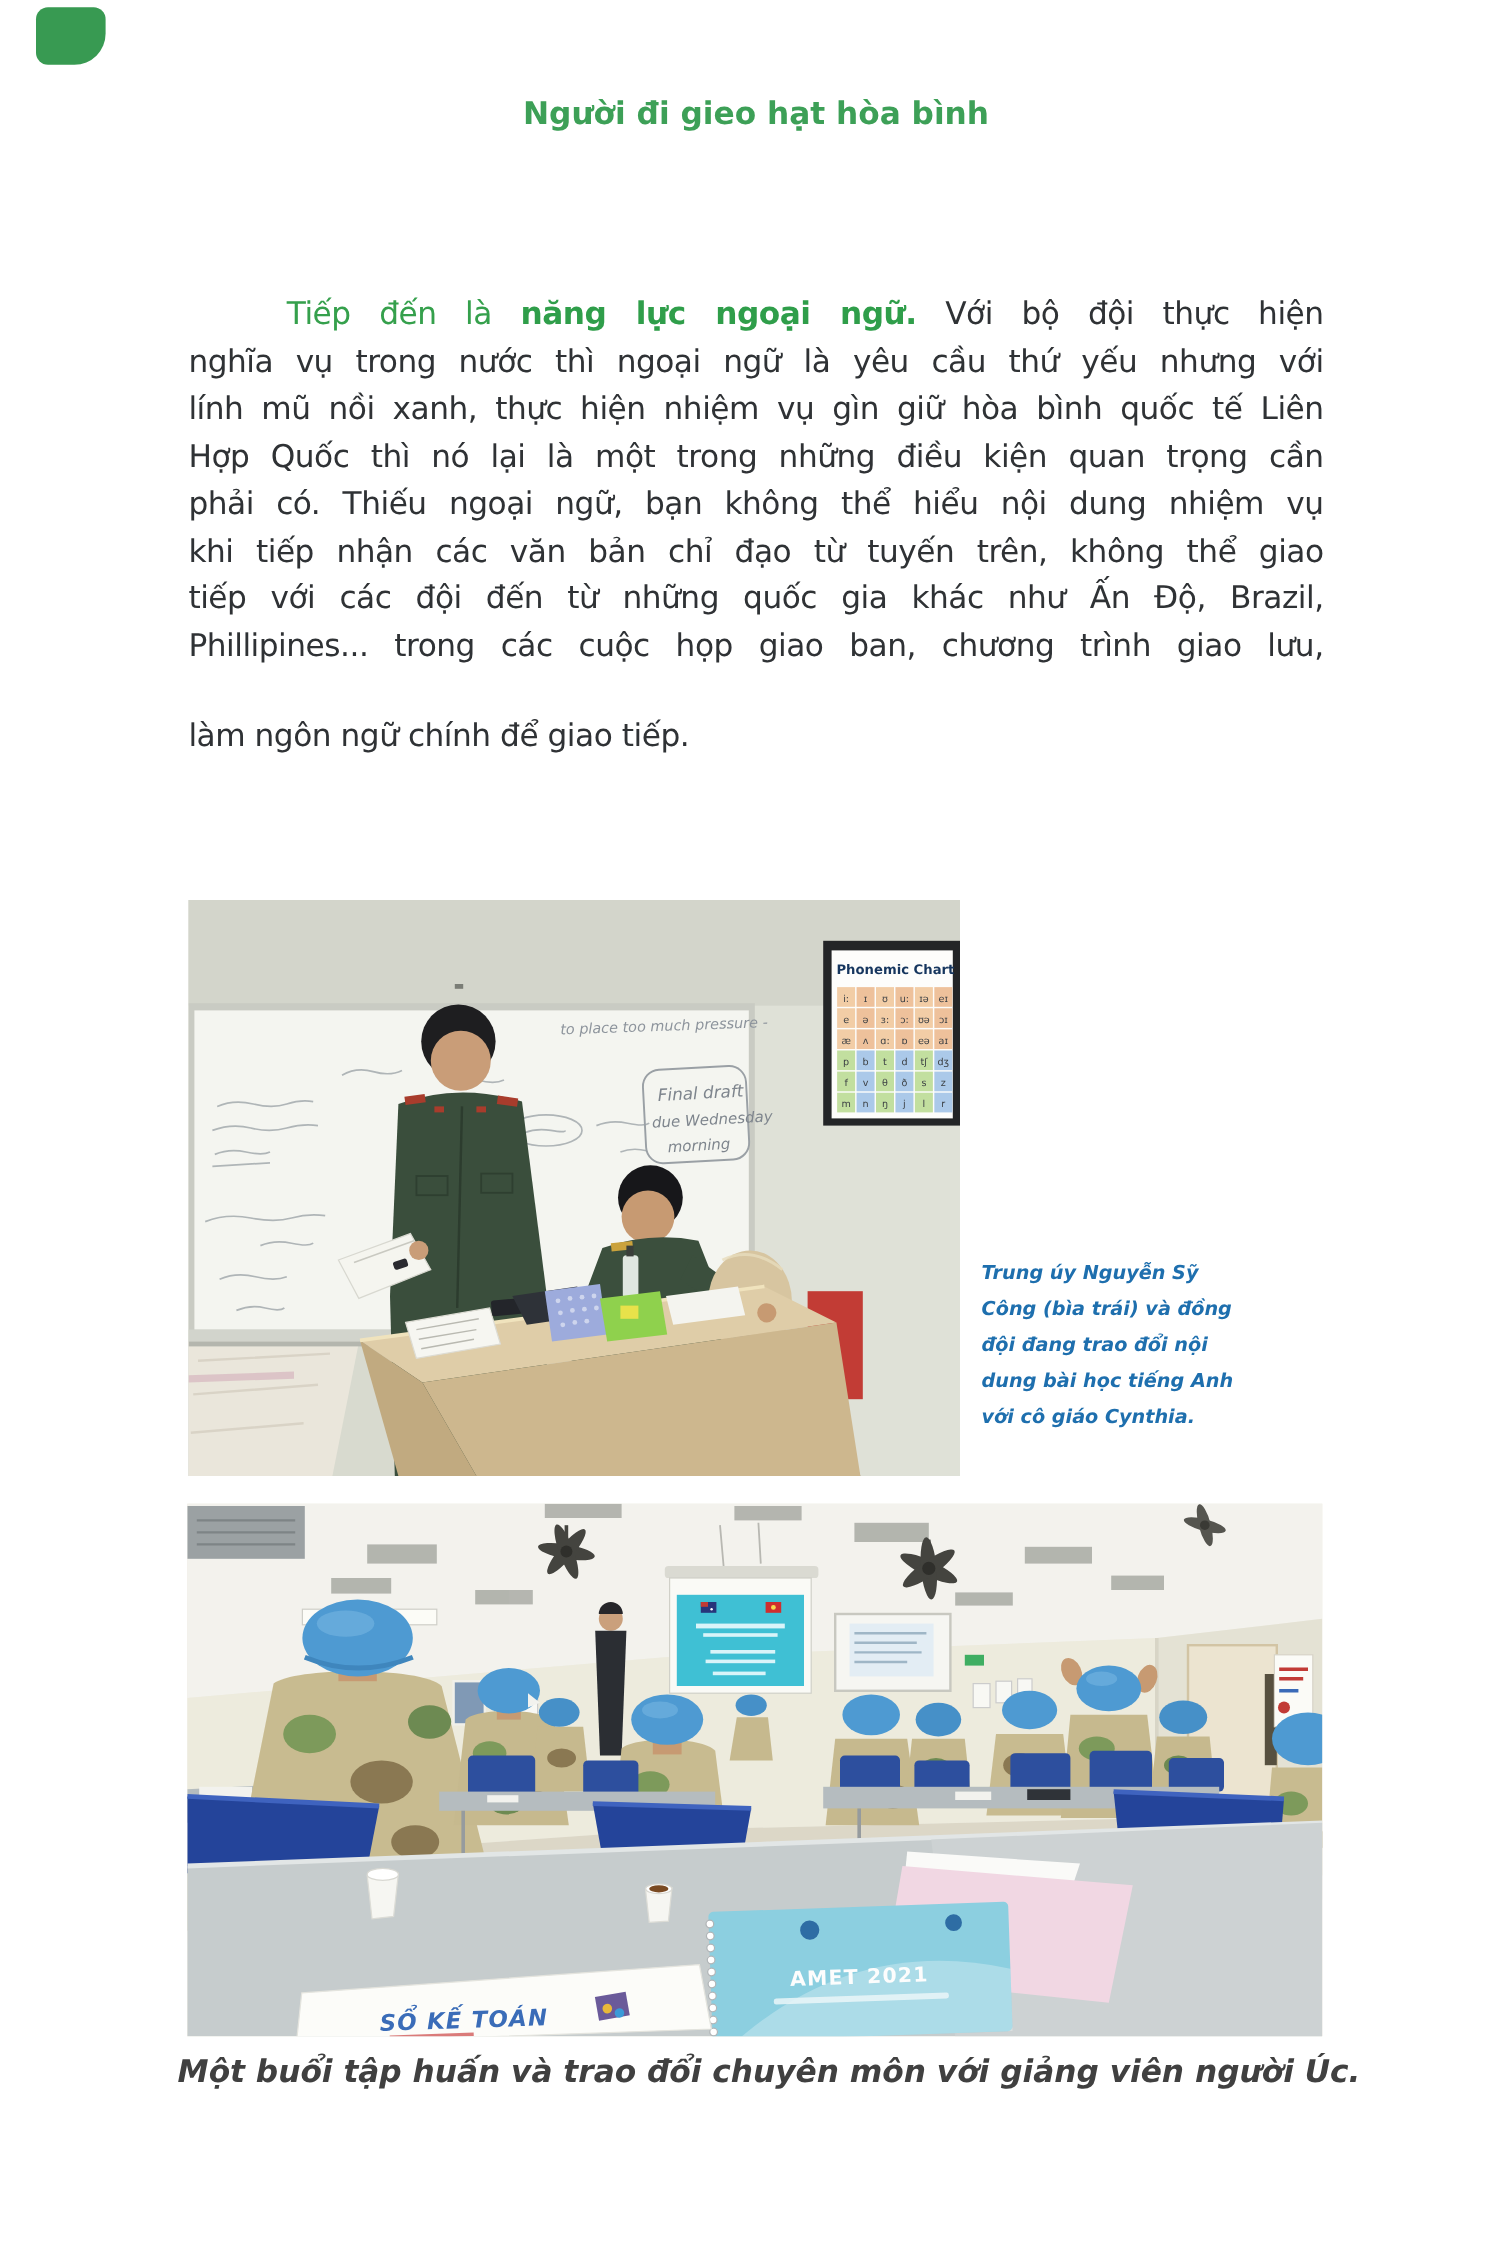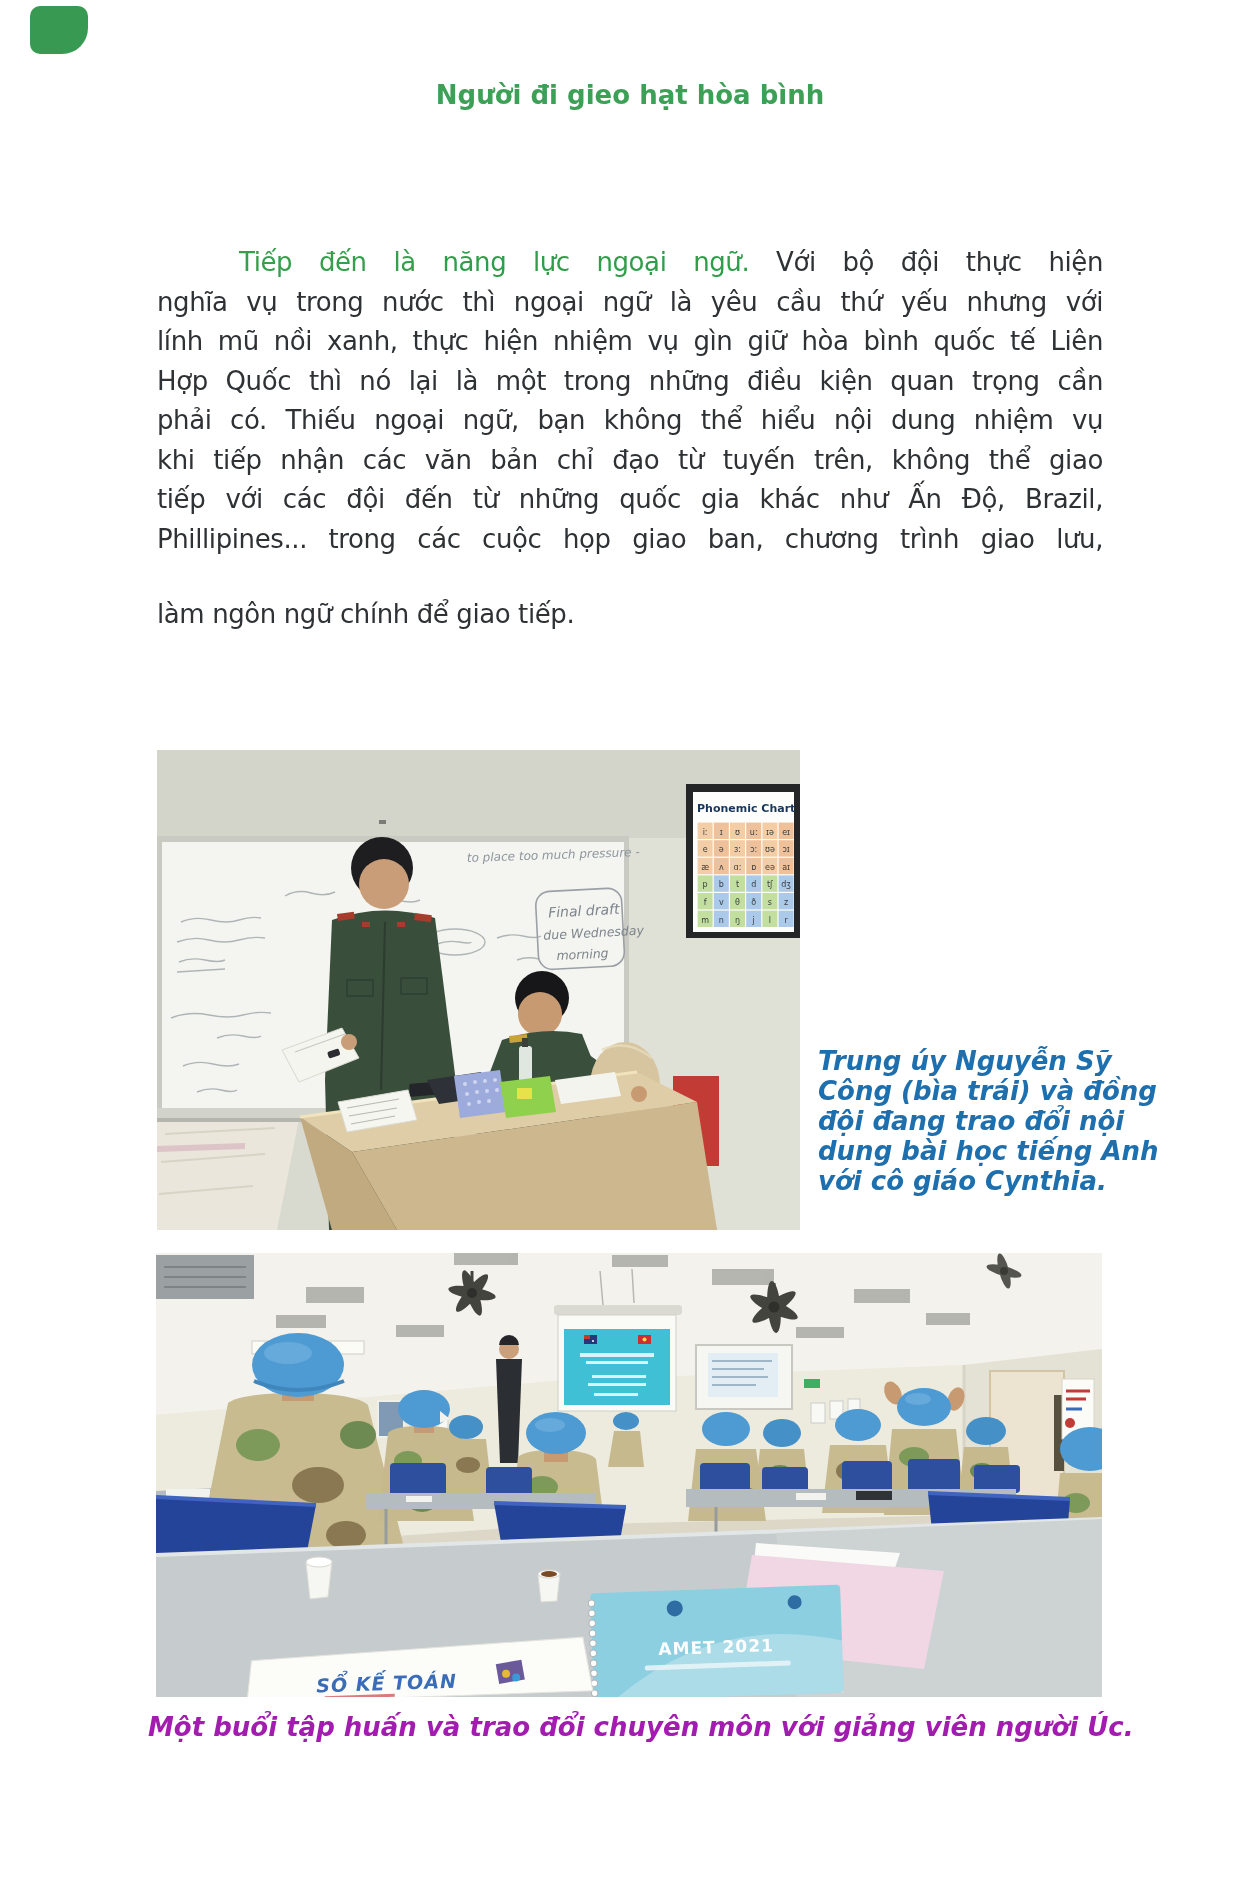--- a/index.html
+++ b/index.html
@@ -9,30 +9,30 @@
   .corner{left:30px;top:6px;width:58px;height:48px;background:#389a52;
           border-radius:10px 10px 26px 10px;}
   .header{left:0;right:0;top:80px;text-align:center;font-size:26px;font-weight:700;
           color:#3da057;white-space:nowrap;}
   .para{left:157px;top:243px;width:946px;font-size:26px;line-height:39.5px;
         color:#2f3235;letter-spacing:-0.4px;}
   .pl{text-align:justify;text-align-last:justify;height:39.5px;overflow:hidden;}
   .pl-first{padding-left:82px;}
   .pl-last{text-align-last:left;margin-top:36px;}
   .lead{color:#35a04c;font-weight:400;}
-  .leadb{color:#2f9e4a;font-weight:400;}
+  .leadb{color:#2f9e4a;font-weight:700;}
   .photo{overflow:hidden;background:#d8dacf;}
   .photo svg{display:block;width:100%;height:100%;}
   .photo1{left:157px;top:750px;width:643px;height:480px;}
   .photo2{left:156px;top:1253px;width:946px;height:444px;background:#efeee6;}
-  .cap1{left:818px;top:1046px;width:330px;font-size:26px;line-height:30px;
+  .cap1{left:818px;top:1046px;width:330px;font-size:16px;line-height:30px;
         font-style:italic;font-weight:600;color:#1e6fae;}
   .cap1 .capline{white-space:nowrap;}
   .cap2{left:148px;top:1712px;font-size:26px;font-style:italic;font-weight:600;
-        color:#a21caf;white-space:nowrap;}
+        color:#404040;white-space:nowrap;}
   .pagenum{left:0;right:0;top:1789px;text-align:center;font-size:27px;font-weight:700;
            color:#45a05c;}
 </style>
 </head>
 <body>
 
 <div class="page">
 
   <div class="abs corner"></div>
 

